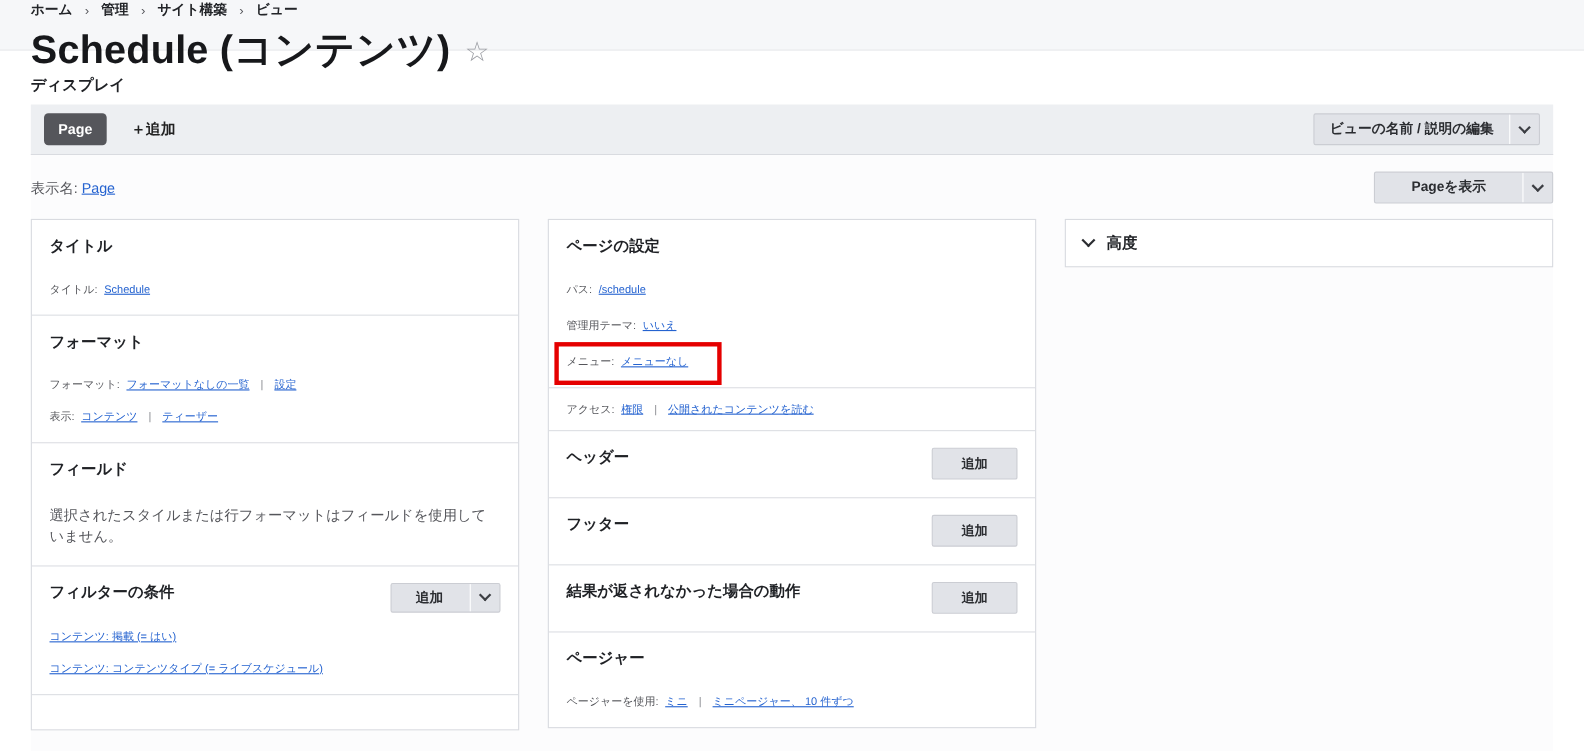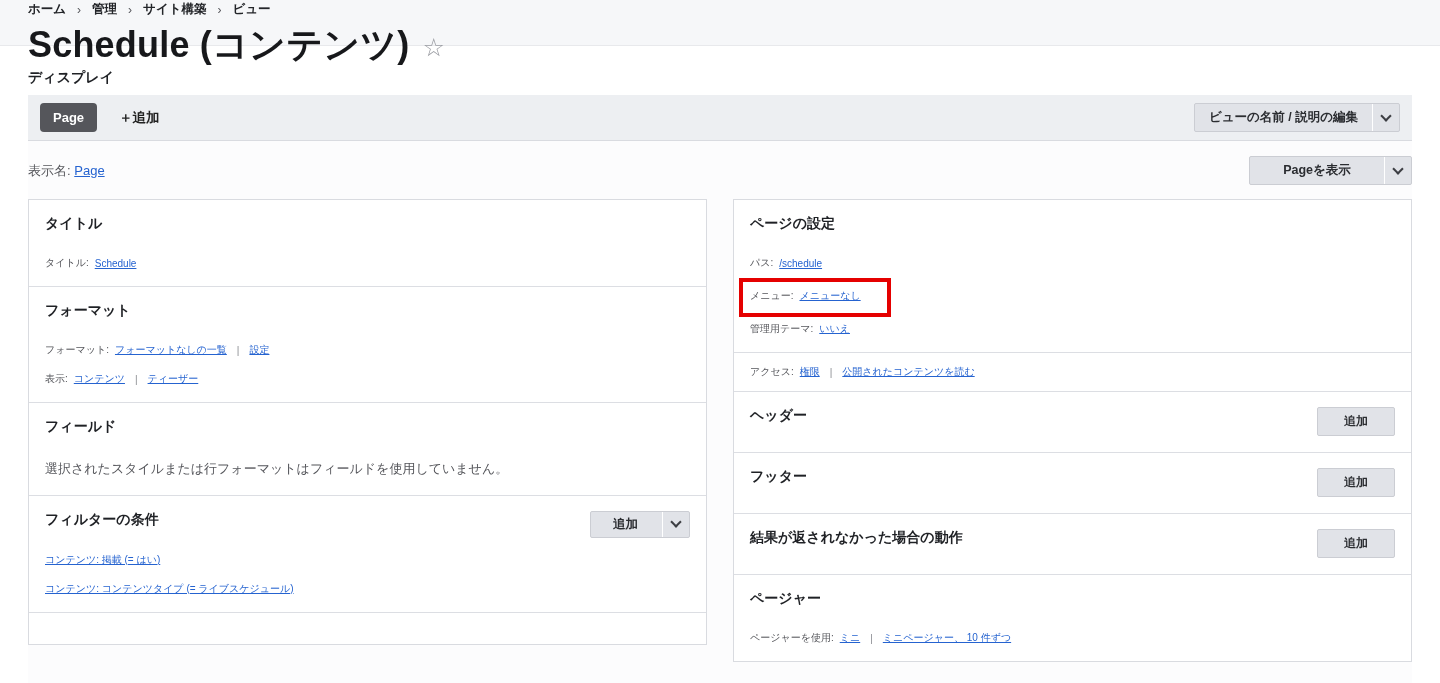--- a/index.html
+++ b/index.html
@@ -210,29 +210,29 @@
     <div class="col">
 
       <div class="section">
         <div class="sec-head-row">
             <span class="sec-heading">ページの設定</span>
           </div>
         <div class="row">
           <span class="label">パス:</span>
           <a>/schedule</a>
         </div>
+        <div class="row" style="margin-top:19px">
+          <span class="label">管理用テーマ:</span>
+          <a>いいえ</a>
+        </div>
         <div class="row menu-row" style="margin-top:19px">
           <div class="highlight-box"></div>
           <span class="label">メニュー:</span>
           <a>メニューなし</a>
         </div>
-        <div class="row" style="margin-top:19px">
-          <span class="label">管理用テーマ:</span>
-          <a>いいえ</a>
-        </div>
       </div>
 
       <div class="section" style="padding-top:12px;padding-bottom:12px">
         <div class="row" style="margin-top:0">
           <span class="label">アクセス:</span>
           <a>権限</a>
           <span class="pipe">|</span>
           <a>公開されたコンテンツを読む</a>
         </div>
       </div>
@@ -265,15 +265,21 @@
         <div class="row">
           <span class="label">ページャーを使用:</span>
           <a>ミニ</a>
           <span class="pipe">|</span>
           <a>ミニページャー、 10 件ずつ</a>
         </div>
 
       </div>
     </div>
 
+    <div class="col" style="background:#fff">
+      <div class="advanced-box">
+        <span class="chev-lg"></span>
+        <span class="sec-heading">高度</span>
+      </div>
+    </div>
 
   </div>
 </div>
 
 </body></html>

